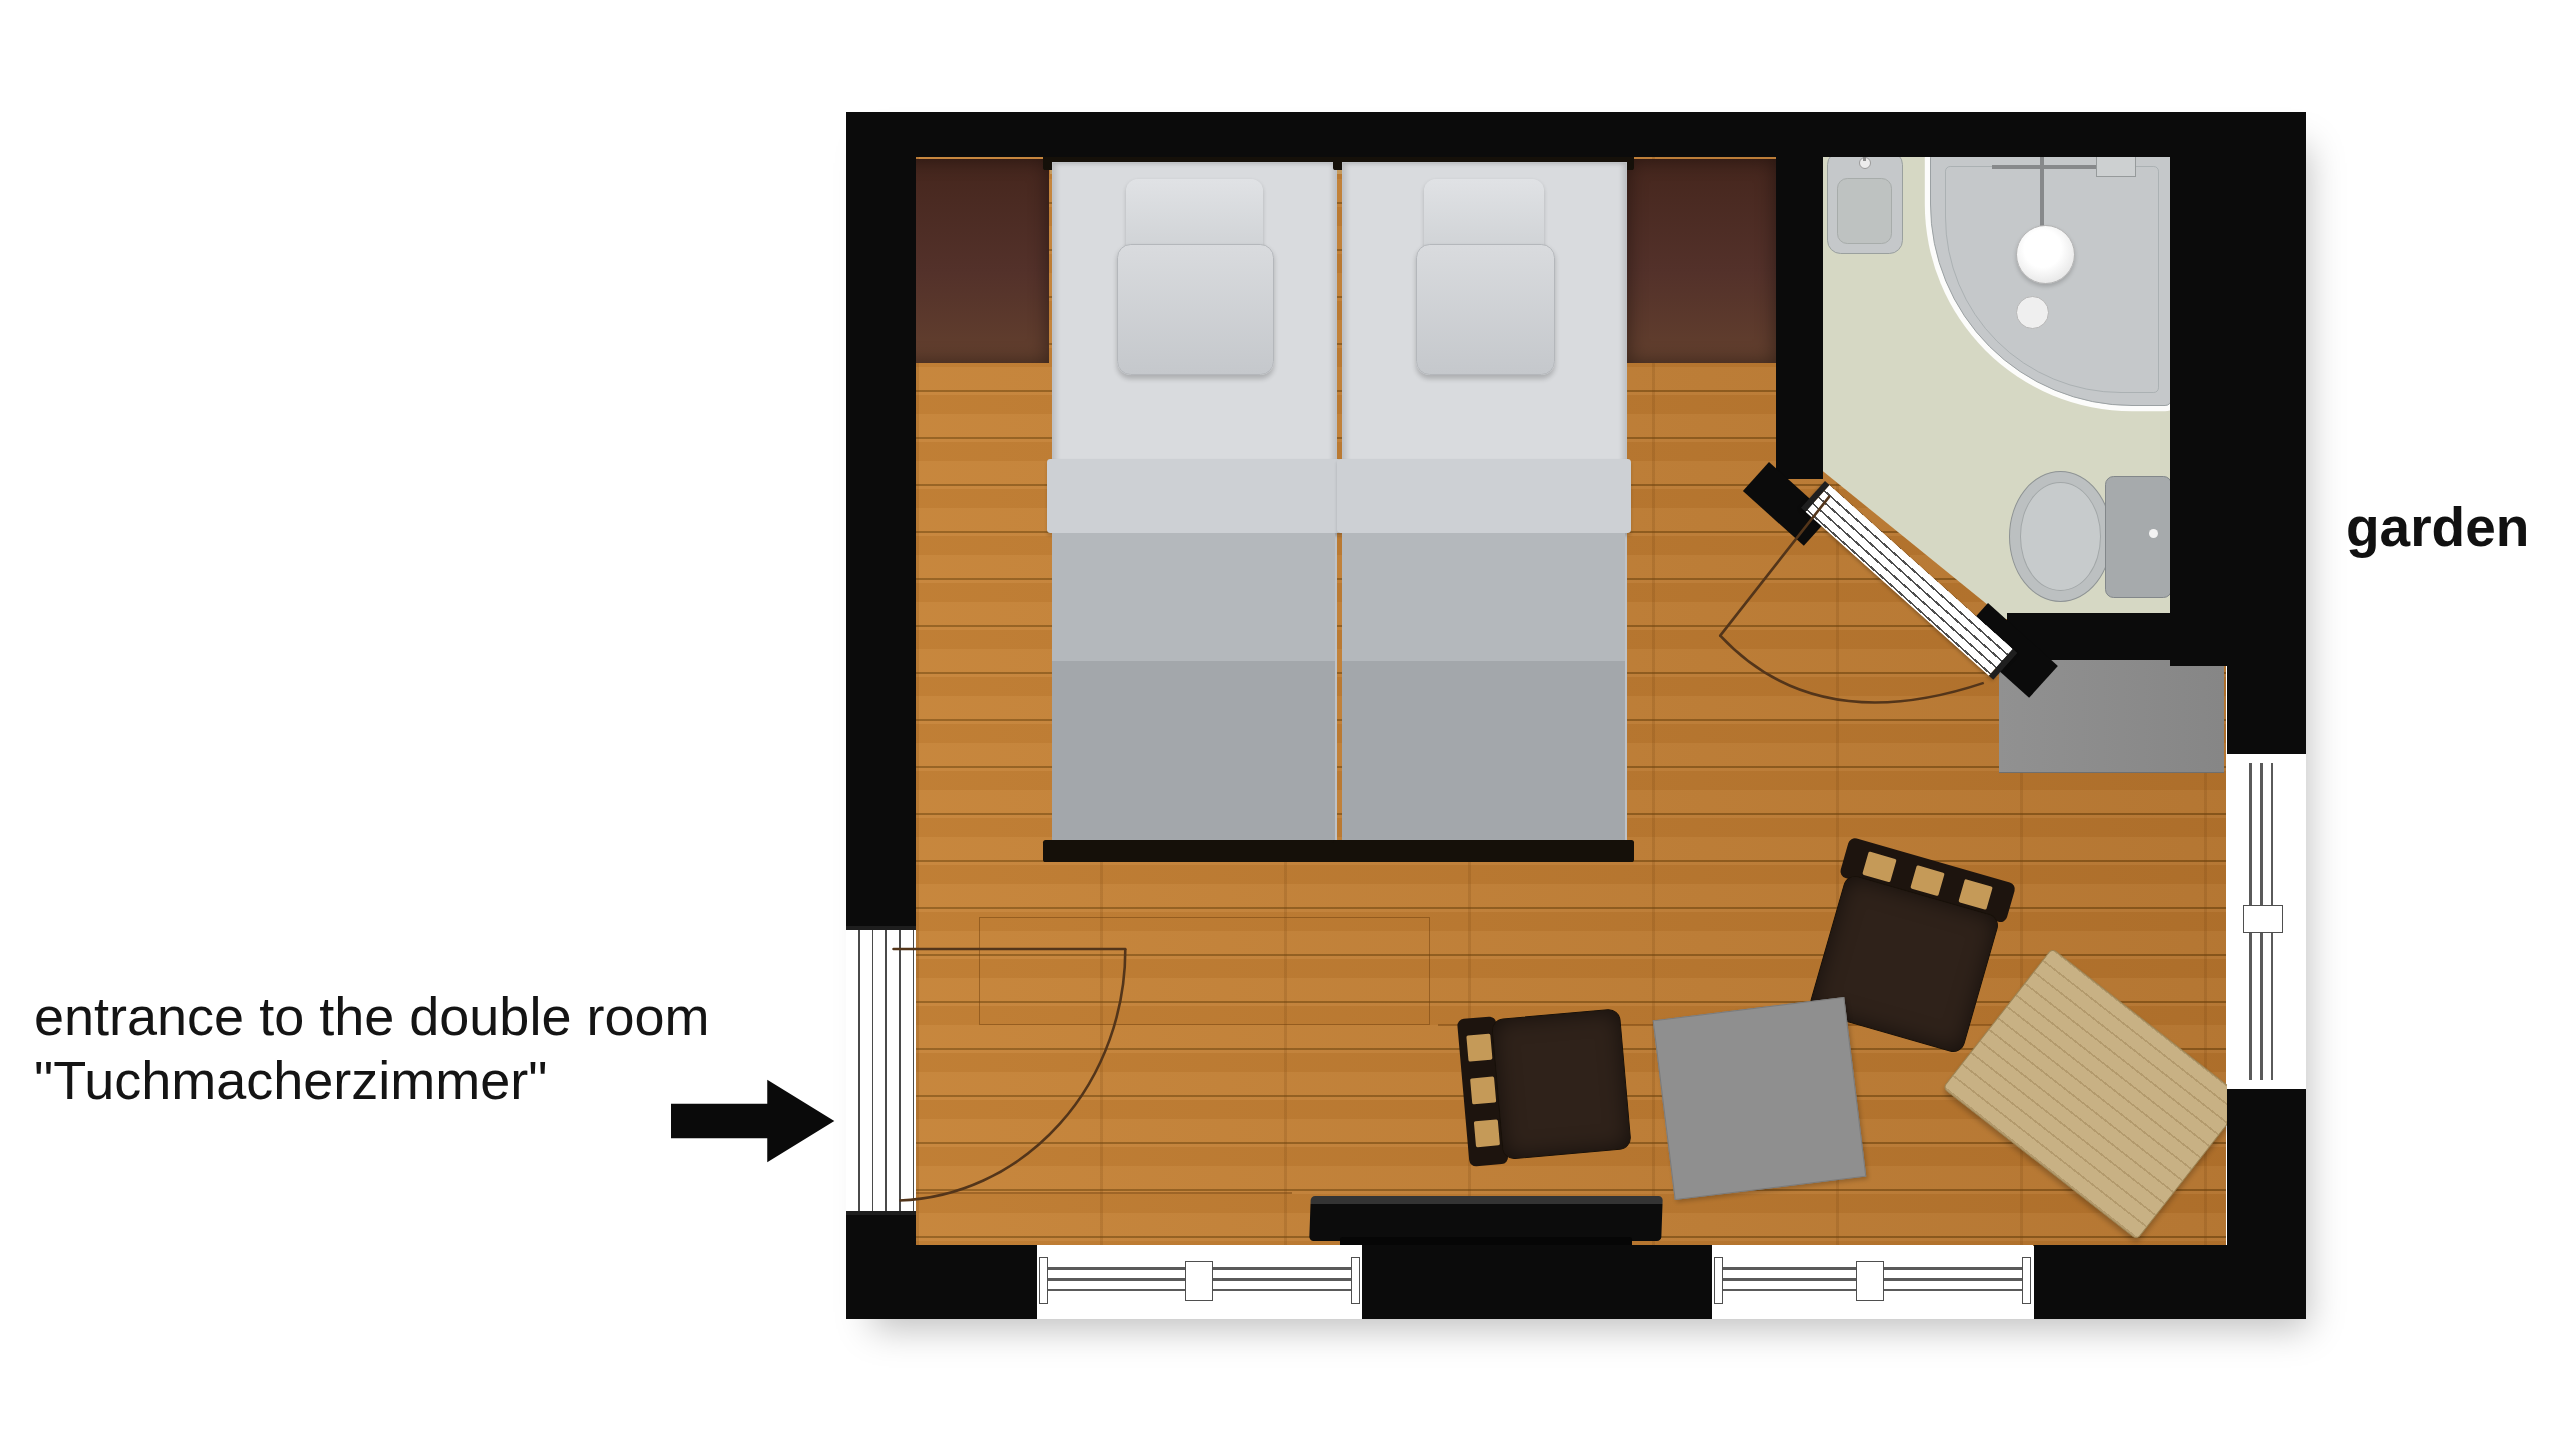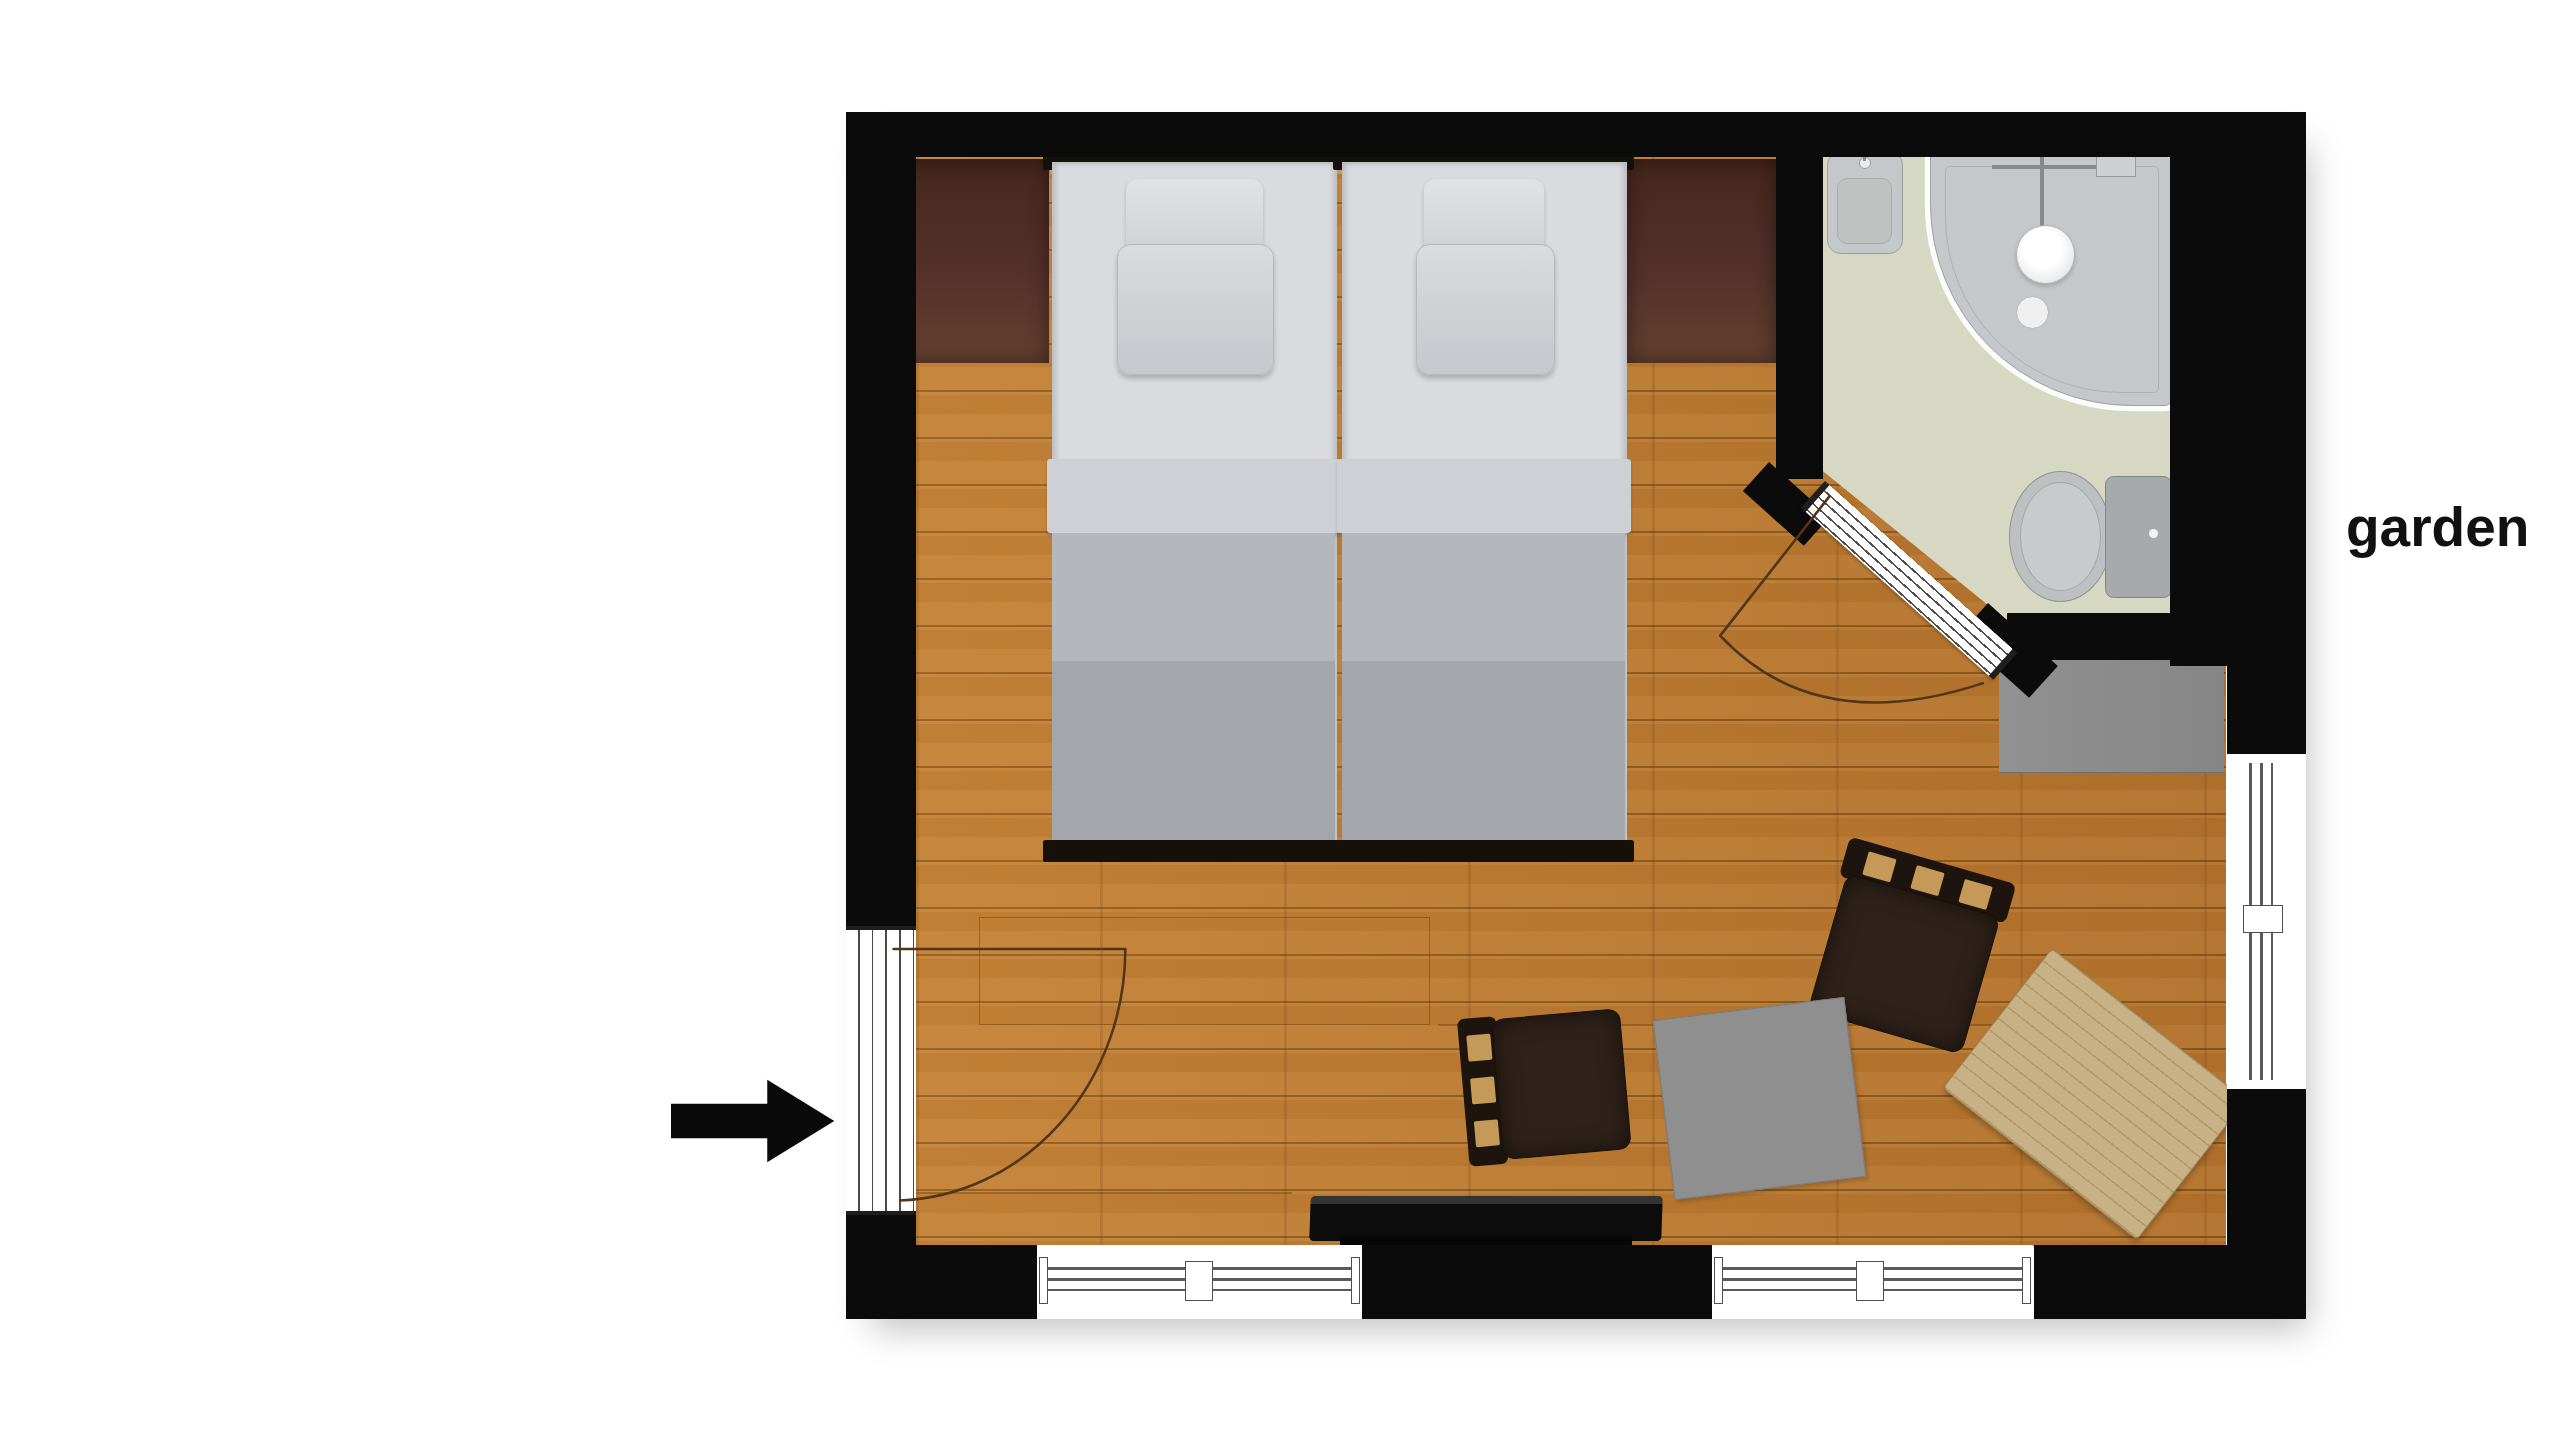--- a/index.html
+++ b/index.html
@@ -197,20 +197,24 @@
     position:absolute;left:15.5px;width:38px;height:26px;
     background:#fff;border:1.7px solid #4f4f4f;
   }
   .swing-svg{left:0;top:0;}
 </style>
 </head>
 <body>
 
 <div class="stage">
 
+  <div class="abs entrance-label">
+    <div>entrance to the double room</div>
+    <div>"Tuchmacherzimmer"</div>
+  </div>
 
   <svg class="abs arrow-svg" width="165" height="86" viewBox="0 0 192 100">
     <polygon points="0,30 112,30 112,2 190,50 112,98 112,70 0,70" fill="#0a0a0a"></polygon>
   </svg>
 
   <div class="abs garden-label">garden</div>
 
   <div class="abs plan">
 
     <div class="abs floor"></div>

